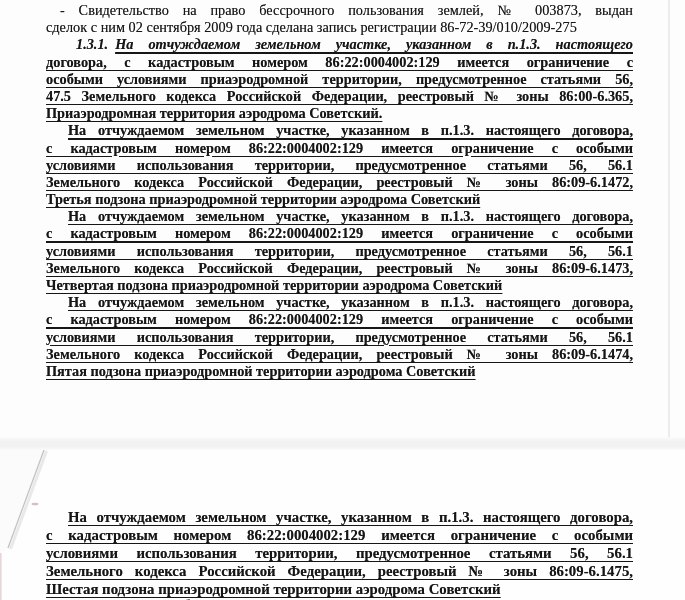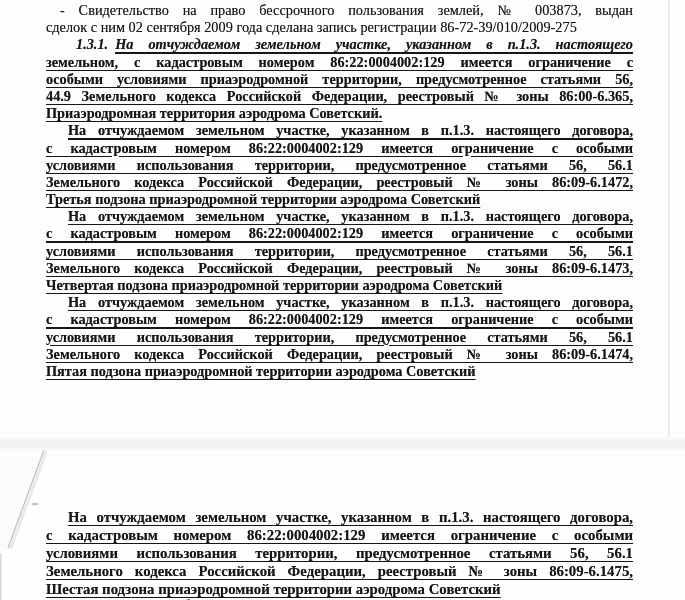--- a/index.html
+++ b/index.html
@@ -55,23 +55,23 @@
 <div id="doc">
 
   <div id="page1" class="page">
     <div class="textblock" id="p1-text">
         <div class="para">
           <div class="line" style="padding-left: 14px;"><span>- Свидетельство на право бессрочного пользования землей, № 003873, выдан</span></div>
           <div class="line last"><span>сделок с ним 02 сентября 2009 года сделана запись регистрации 86-72-39/010/2009-275</span></div>
         </div>
         <div class="para b">
           <div class="line" style="padding-left: 30px; font-style: italic;"><span class="prefix">1.3.1.</span><span class="u">На отчуждаемом земельном участке, указанном в п.1.3. настоящего</span></div>
-          <div class="line"><span class="u">земельном, с кадастровым номером 86:22:0004002:129 имеется ограничение с</span></div>
+          <div class="line"><span class="u">договора, с кадастровым номером 86:22:0004002:129 имеется ограничение с</span></div>
           <div class="line"><span class="u">особыми условиями приаэродромной территории, предусмотренное статьями 56,</span></div>
-          <div class="line"><span class="u">44.9 Земельного кодекса Российской Федерации, реестровый № зоны 86:00-6.365,</span></div>
+          <div class="line"><span class="u">47.5 Земельного кодекса Российской Федерации, реестровый № зоны 86:00-6.365,</span></div>
           <div class="line last"><span class="u">Приаэродромная территория аэродрома Советский.</span></div>
         </div>
         <div class="para b">
           <div class="line" style="padding-left: 22px;"><span class="u">На отчуждаемом земельном участке, указанном в п.1.3. настоящего договора,</span></div>
           <div class="line"><span class="u">с кадастровым номером 86:22:0004002:129 имеется ограничение с особыми</span></div>
           <div class="line"><span class="u">условиями использования территории, предусмотренное статьями 56, 56.1</span></div>
           <div class="line"><span class="u">Земельного кодекса Российской Федерации, реестровый № зоны 86:09-6.1472,</span></div>
           <div class="line last"><span class="u">Третья подзона приаэродромной территории аэродрома Советский</span></div>
         </div>
         <div class="para b">

